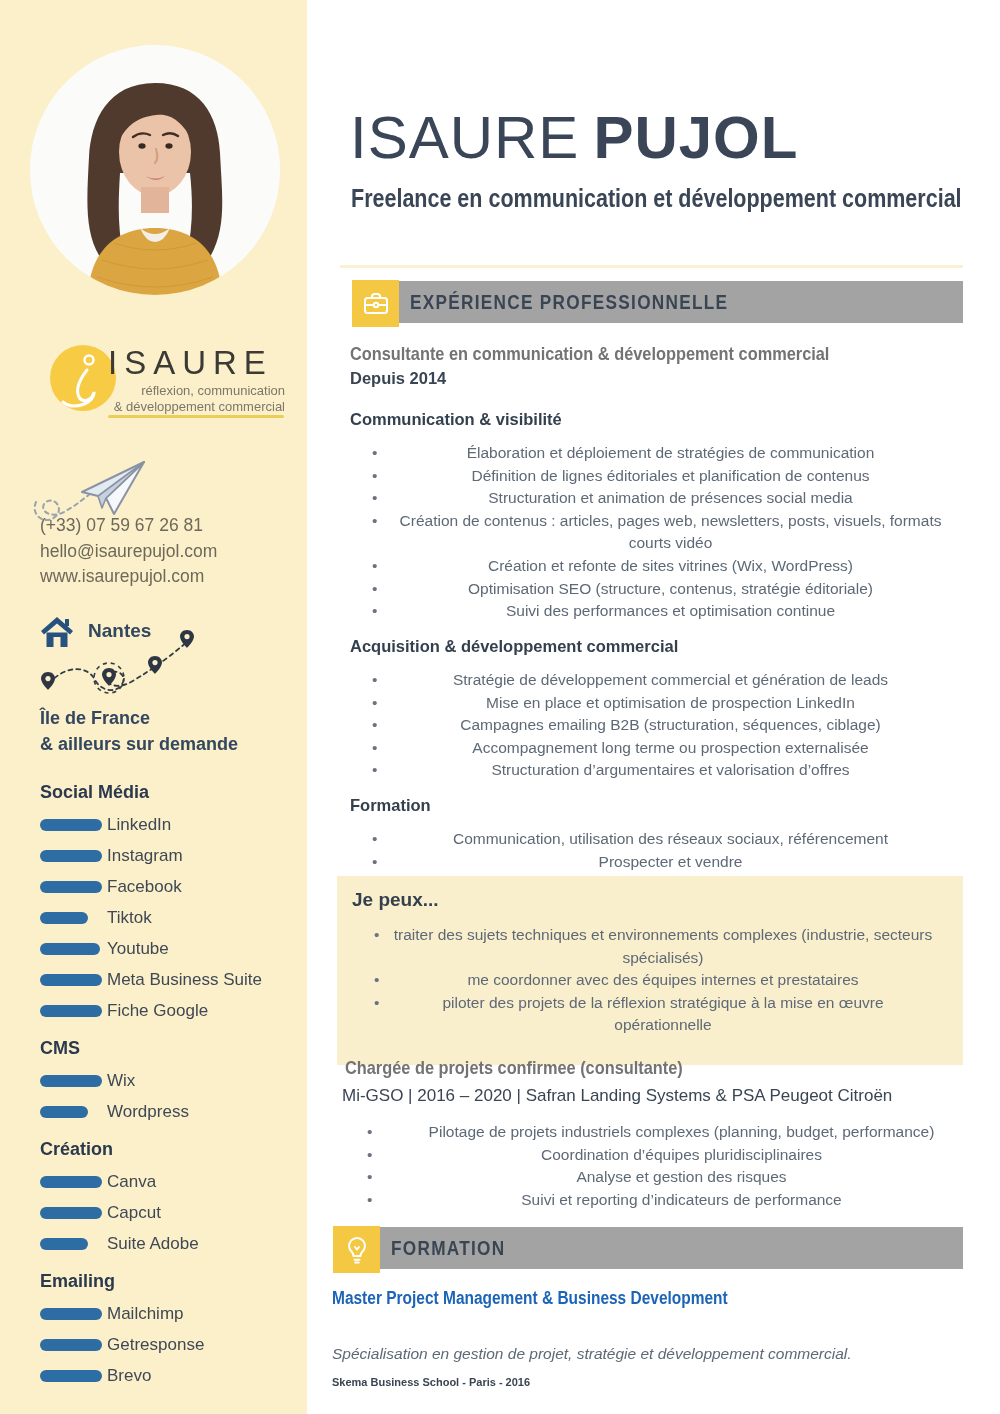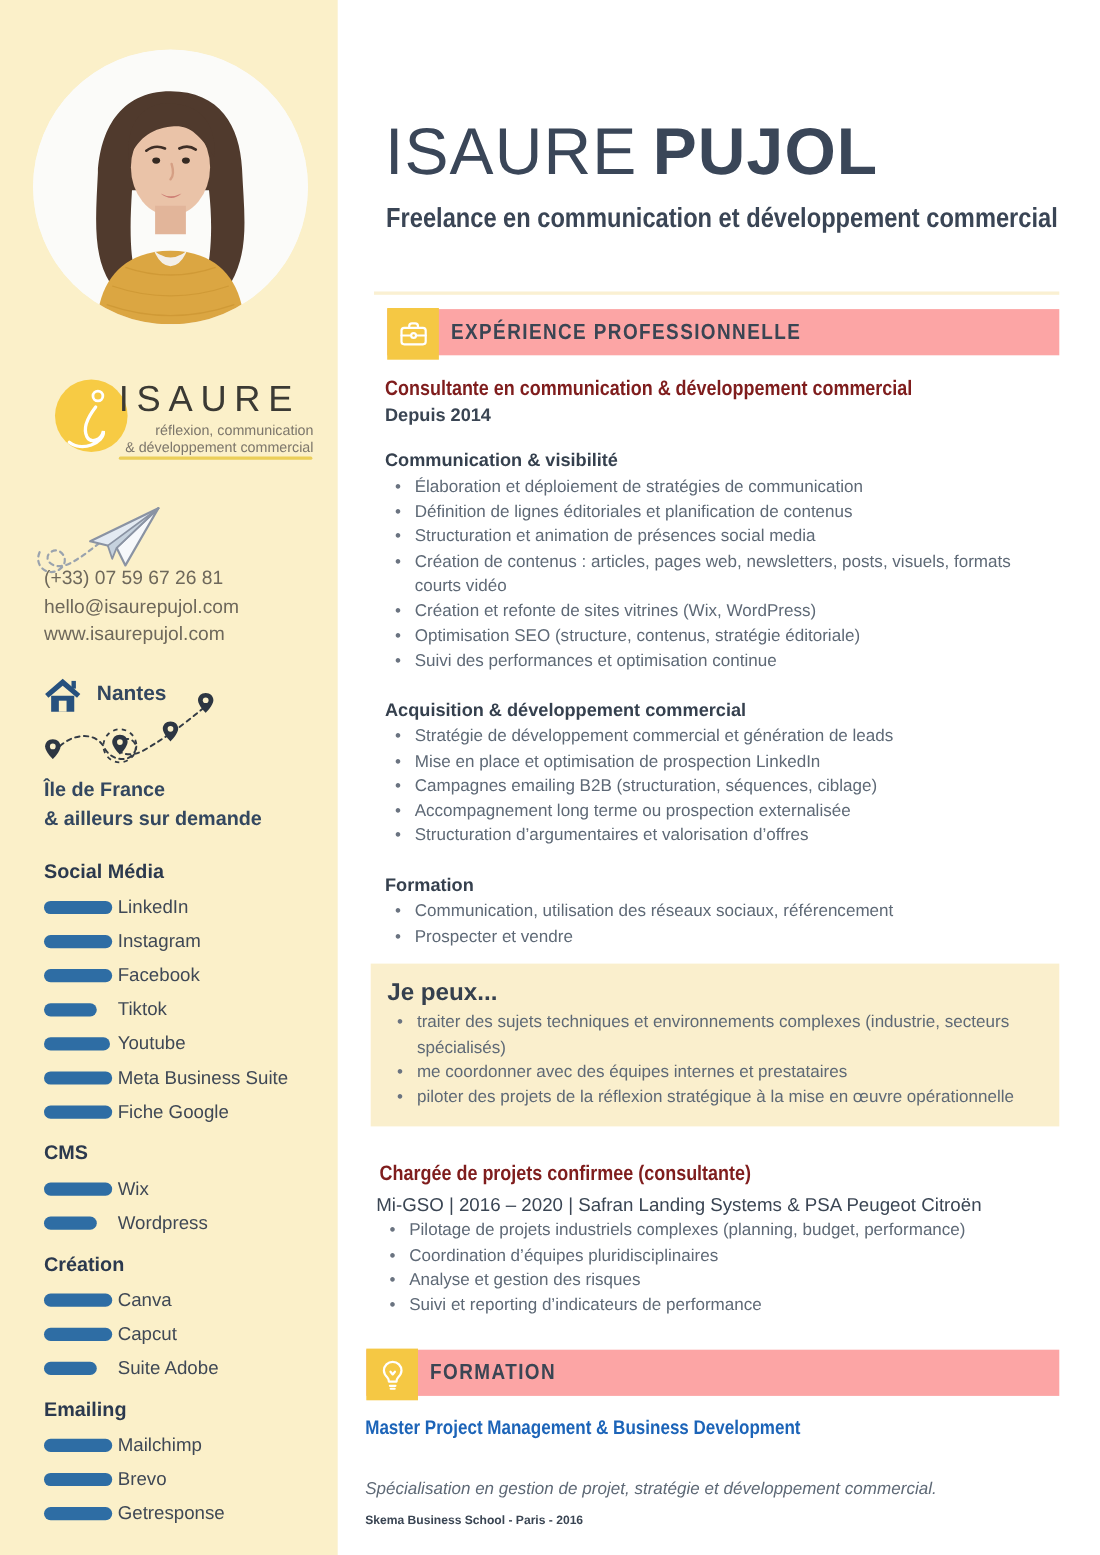--- a/index.html
+++ b/index.html
@@ -31,43 +31,43 @@
   .bar{height:12px;border-radius:6px;background:#2E6DA4;}
   .skill-label{font-size:17px;color:#3F4855;}
   
   .name{position:absolute;left:350px;top:103px;margin:0;font-size:60px;color:#3A4658;
         letter-spacing:1px;white-space:nowrap;}
   .name .fn{font-weight:400;margin-right:14px;}
   .name .ln{font-weight:800;}
   .subtitle{position:absolute;left:351px;top:184px;font-size:25px;font-weight:bold;color:#3A4555;}
   .cond{display:inline-block;transform:scaleX(.86);transform-origin:0 50%;white-space:nowrap;}
   .thin-strip{position:absolute;left:340px;top:265px;width:623px;height:3px;background:#FAF0D2;}
-  .band{position:absolute;height:42px;background:#fca5a5;}
+  .band{position:absolute;height:42px;background:#a3a3a3;}
   .band .band-title{display:block;line-height:42px;padding-left:58px;font-size:20px;font-weight:bold;
         letter-spacing:1.5px;color:#3A4553;}
   .icon-square{position:absolute;width:47px;height:47px;background:#F5C844;display:flex;
         align-items:center;justify-content:center;z-index:2;}
   .band-exp{left:352px;top:281px;width:611px;}
   .sq-exp{left:352px;top:280px;}
   .band-form{left:333px;top:1227px;width:630px;}
   .sq-form{left:333px;top:1226px;}
-  .job-title{position:absolute;font-size:19px;font-weight:bold;color:#7f1d1d;}
+  .job-title{position:absolute;font-size:19px;font-weight:bold;color:#737373;}
   .jt1{left:350px;top:343px;}
   .jt2{left:345px;top:1057px;}
   .job-period{position:absolute;left:350px;top:369px;font-size:16.5px;font-weight:bold;color:#3A4553;}
   .job-meta{position:absolute;left:342px;top:1086px;font-size:17px;font-weight:normal;color:#3A4553;}
   .group{position:absolute;left:350px;width:614px;}
   .g1{top:410px;} .g2{top:637px;} .g3{top:796px;}
   .group-heading{font-size:16.5px;font-weight:bold;color:#35404E;margin:0 0 3px 0;}
-  ul.blist{list-style:none;margin:0;padding:0;}
+  ul.blist{list-style:none;margin:13px;padding:0;text-align:center;}
   ul.blist li{position:relative;padding-left:27px;font-size:15.5px;line-height:22.6px;color:#5E6976;}
   ul.blist li::before{content:"\2022";position:absolute;left:9px;top:0;color:#6a7380;}
   .highlight-box{position:absolute;left:337px;top:876px;width:626px;box-sizing:border-box;
         background:#FAEFCD;padding:13px 16px 15px 15px;}
-  .box-title{font-size:22px;font-weight:bold;color:#35404E;margin-bottom:4px;}
+  .box-title{font-size:19px;font-weight:bold;color:#35404E;margin-bottom:4px;}
   .job2-list{position:absolute;left:345px;top:1108px;width:620px;}
   .degree{position:absolute;left:332px;top:1288px;font-size:18px;font-weight:bold;color:#1C64B8;}
   .school{position:absolute;left:332px;top:1376px;font-size:11px;font-weight:bold;color:#3A4553;}
   .desc{position:absolute;left:332px;top:1345px;font-size:15.5px;color:#5E6976;font-style:italic;}
 </style>
 </head>
 <body>
 
 <div class="page">
 
@@ -241,27 +241,27 @@
           <div class="skill-row">
             <div class="bar-wrap">
               <div class="bar" style="width: 62px;"></div>
             </div>
             <div class="skill-label">Mailchimp</div>
           </div>
           <div class="skill-row">
             <div class="bar-wrap">
               <div class="bar" style="width: 62px;"></div>
             </div>
+            <div class="skill-label">Getresponse</div>
+          </div>
+          <div class="skill-row">
+            <div class="bar-wrap">
+              <div class="bar" style="width: 62px;"></div>
+            </div>
             <div class="skill-label">Brevo</div>
-          </div>
-          <div class="skill-row">
-            <div class="bar-wrap">
-              <div class="bar" style="width: 62px;"></div>
-            </div>
-            <div class="skill-label">Getresponse</div>
           </div>
         </div>
       </div>
   </aside>
 
   <main>
 
     <h1 class="name"><span class="fn">ISAURE</span><span class="ln">PUJOL</span></h1>
     <div class="subtitle"><span class="cond">Freelance en communication et développement commercial</span></div>
 

